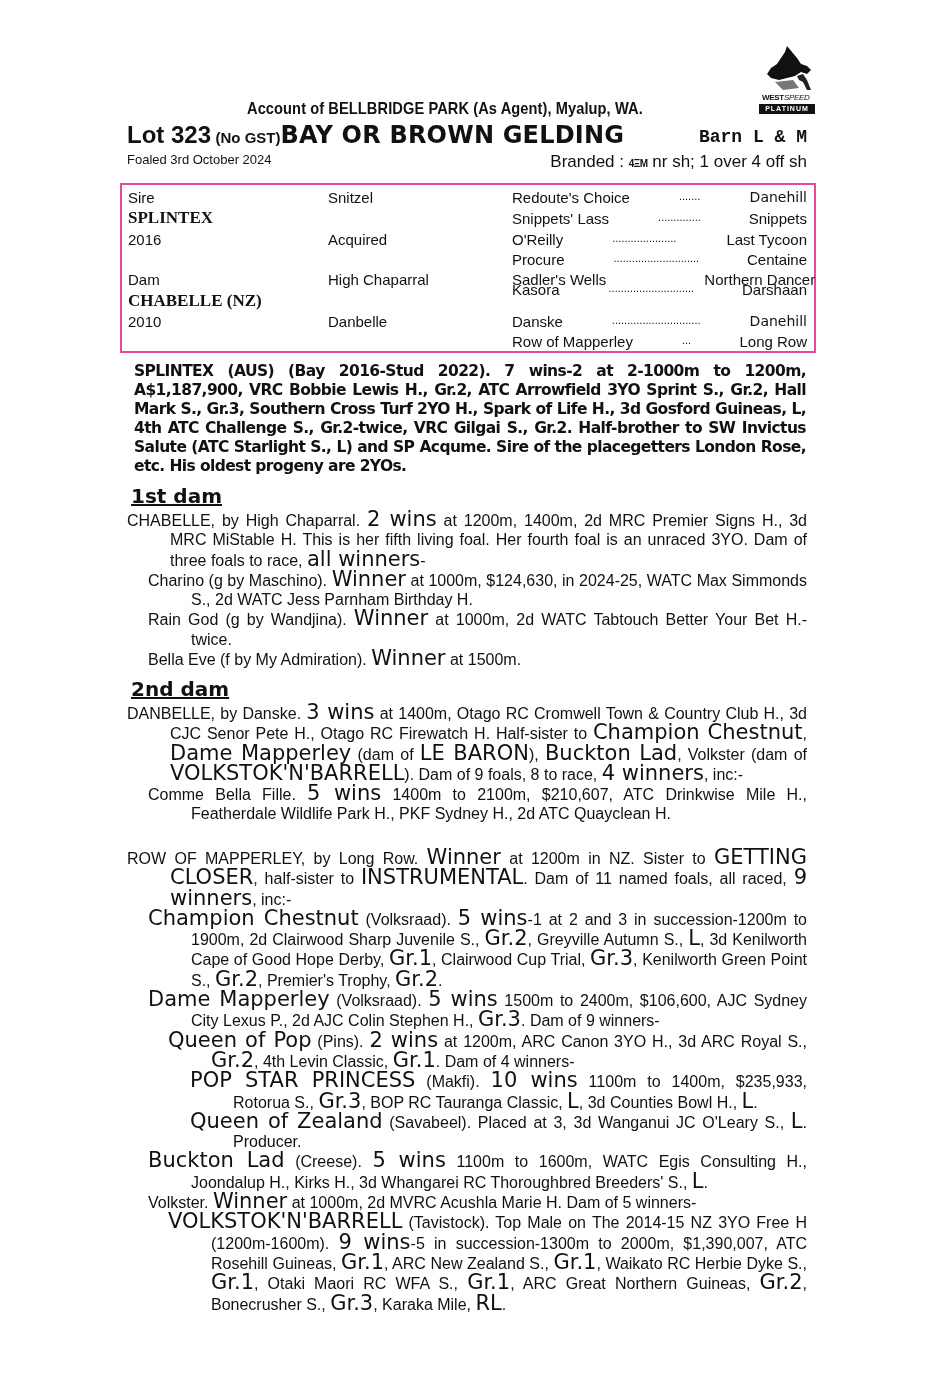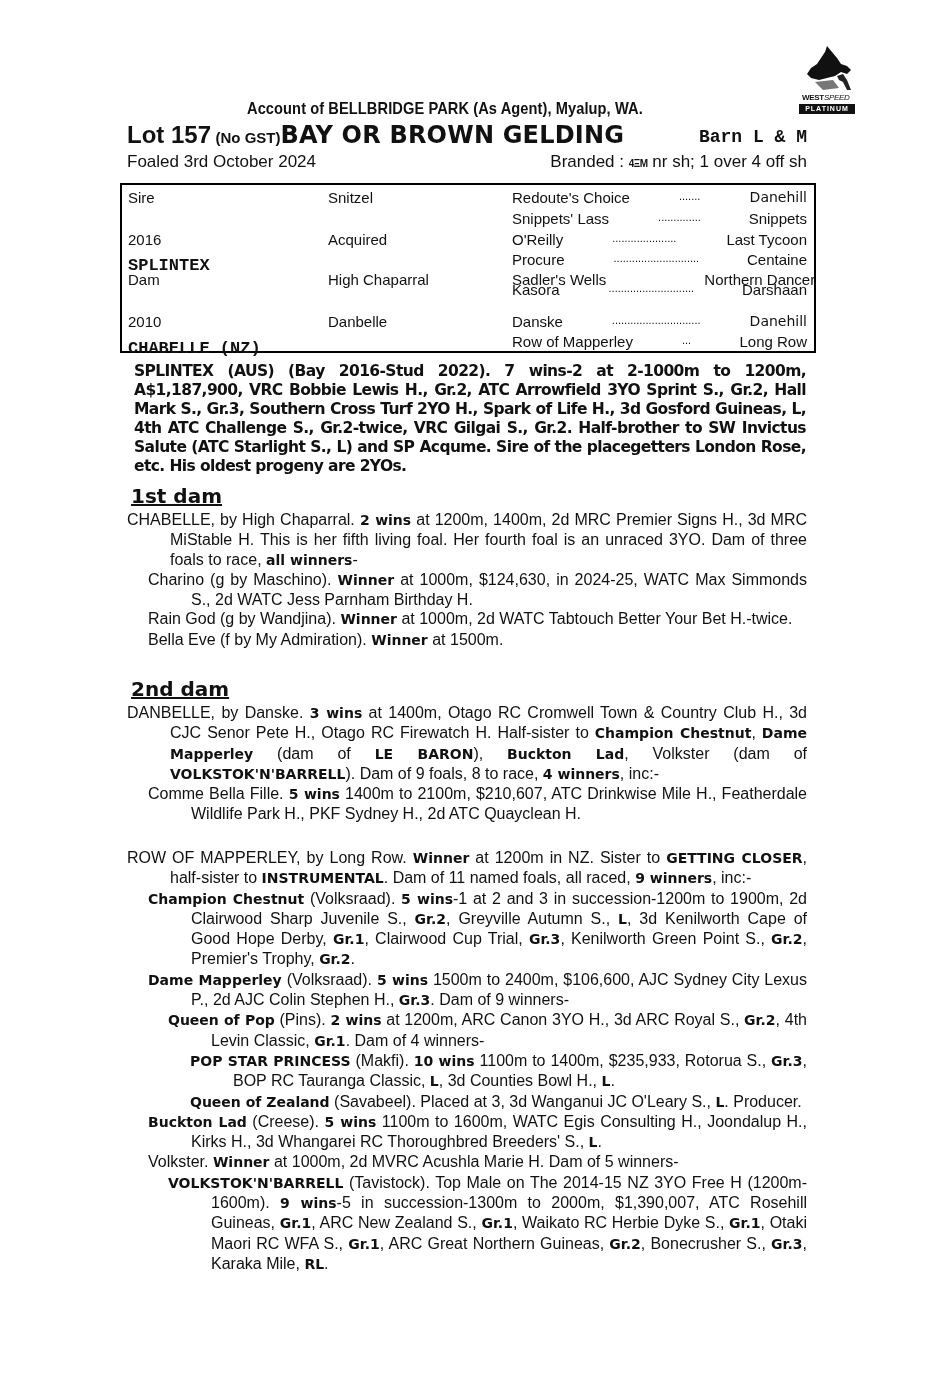--- a/index.html
+++ b/index.html
@@ -1,73 +1,73 @@
 <!DOCTYPE html>
 <html><head>
 <meta charset="utf-8">
 <style>
   html, body { margin: 0; padding: 0; background: #ffffff; }
   body { width: 938px; height: 1400px; position: relative; overflow: hidden;
          font-family: "Liberation Sans", sans-serif; color: #111; }
 
-  .logo { position: absolute; left: 757px; top: 44px; width: 62px; height: 72px; margin-left: 40px; }
+  .logo { position: absolute; left: 757px; top: 44px; width: 62px; height: 72px; }
   .logo .ws { position: absolute; left: 5px; top: 49px; font-size: 8px; font-weight: bold; letter-spacing: -0.3px; }
   .logo .ws i { font-weight: normal; }
   .logo .plat { position: absolute; left: 2px; top: 60px; width: 56px; height: 10px; background: #111; color: #fff;
                 font-size: 7px; font-weight: bold; text-align: center; line-height: 10px; letter-spacing: 1px; }
 
   .account { position: absolute; left: 247px; top: 99px; font-size: 17px; font-weight: bold;
              transform: scaleX(0.86); transform-origin: left top; letter-spacing: 0.1px; }
   .lotline { position: absolute; left: 127px; top: 121px; width: 680px; height: 30px; }
   .lot { font-size: 24px; font-weight: bold; }
   .nogst { font-size: 15px; font-weight: bold; }
   .sex { font-size: 24px; font-weight: 900; font-family: "DejaVu Sans", sans-serif; letter-spacing: 0.2px; }
   .barn { position: absolute; right: 0; top: 6px; font-size: 18px; font-weight: bold; font-family: Liberation Mono, monospace; }
-  .foaled { position: absolute; left: 127px; top: 152px; font-size: 17px; }
+  .foaled { position: absolute; left: 127px; top: 152px; font-size: 13px; }
   .branded { position: absolute; right: 131px; top: 152px; font-size: 17px; }
   .brandmark { font-size: 10px; font-weight: bold; letter-spacing: -0.5px; }
 
   .pedigree { position: absolute; left: 120px; top: 183px; width: 696px; height: 170px;
-              border: 2px solid #000000; box-sizing: border-box; font-size: 15px; }
+              border: 2px solid #ec4899; box-sizing: border-box; font-size: 15px; }
   .ped-cell { position: absolute; white-space: nowrap; }
-  .big { font-weight: 900; font-size: 17px; font-family: Liberation Mono, monospace; margin-top: 48px; }
+  .big { font-weight: 900; font-size: 17px; font-family: Liberation Serif, serif; }
   .gg { position: absolute; left: 390px; width: 295px; display: flex; font-size: 15px; gap: 47px; }
   .gg .n { white-space: nowrap; }
   .gg .dots { flex: 1; overflow: hidden; white-space: nowrap; font-size: 11px; line-height: 15px; margin: 0 2px; }
   .gg .dots::before { content: "....................................................................................................................."; }
   .gg .s { white-space: nowrap; }
   .bold { font-weight: 400; font-family: "DejaVu Sans", sans-serif; font-size: 14px; }
 
   .sireblurb { position: absolute; left: 134px; top: 362px; width: 672px; font-size: 15.5px; font-weight: 900;
                font-family: "DejaVu Sans", sans-serif; line-height: 19px; text-align: justify; letter-spacing: -0.6px; }
 
   .sec { position: absolute; left: 127px; width: 680px; font-size: 16px; line-height: 19.3px; }
   .sec h3 { margin: 4px; font-size: 20px; font-weight: 900; font-family: "DejaVu Sans", sans-serif; line-height: 19px; text-decoration: underline; }
   .p { text-align: justify; padding-left: 43px; text-indent: -43px; margin: 0; }
   .l1 { padding-left: 64px; text-indent: -43px; }
   .l2 { padding-left: 84px; text-indent: -43px; }
   .l3 { padding-left: 106px; text-indent: -43px; }
-  b, .b { font-weight: 700; font-family: "DejaVu Sans", sans-serif; font-size: 14px; margin-top: 23px; }
+  b, .b { font-weight: 400; font-family: "DejaVu Sans", sans-serif; font-size: 21px; margin-top: 23px; }
 </style>
 </head>
 <body>
 
 <div class="logo">
   <svg width="62" height="48" viewBox="0 0 62 48">
     <path d="M30 2 L35 8 L40 14 L44 20 L50 22 L54 26 L50 30 L44 28 L38 32 L30 34 L22 36 L14 34 L10 30 L14 24 L20 20 L24 14 L28 8 Z" fill="#111"></path>
     <path d="M18 38 L36 36 L42 44 L26 46 Z" fill="#777"></path>
     <path d="M40 32 L46 30 L50 36 L54 46 L50 46 L46 38 L42 36 Z" fill="#222"></path>
   </svg>
   <div class="ws"><span>WEST</span><i>SPEED</i></div>
   <div class="plat">PLATINUM</div>
 </div>
 
 <div class="account">Account of BELLBRIDGE PARK (As Agent), Myalup, WA.</div>
 <div class="lotline">
-  <span class="lot">Lot 157</span>
+  <span class="lot">Lot 323</span>
   <span class="nogst">(No GST)</span><span class="sex">BAY OR BROWN GELDING</span>
   <span class="barn">Barn L &amp; M</span>
 </div>
 <div class="foaled">Foaled 3rd October 2024</div>
 <div class="branded">
   <span>Branded :</span>
   <span class="brandmark">4ΞM</span>
   <span>nr sh; 1 over 4 off sh</span>
 </div>
 

